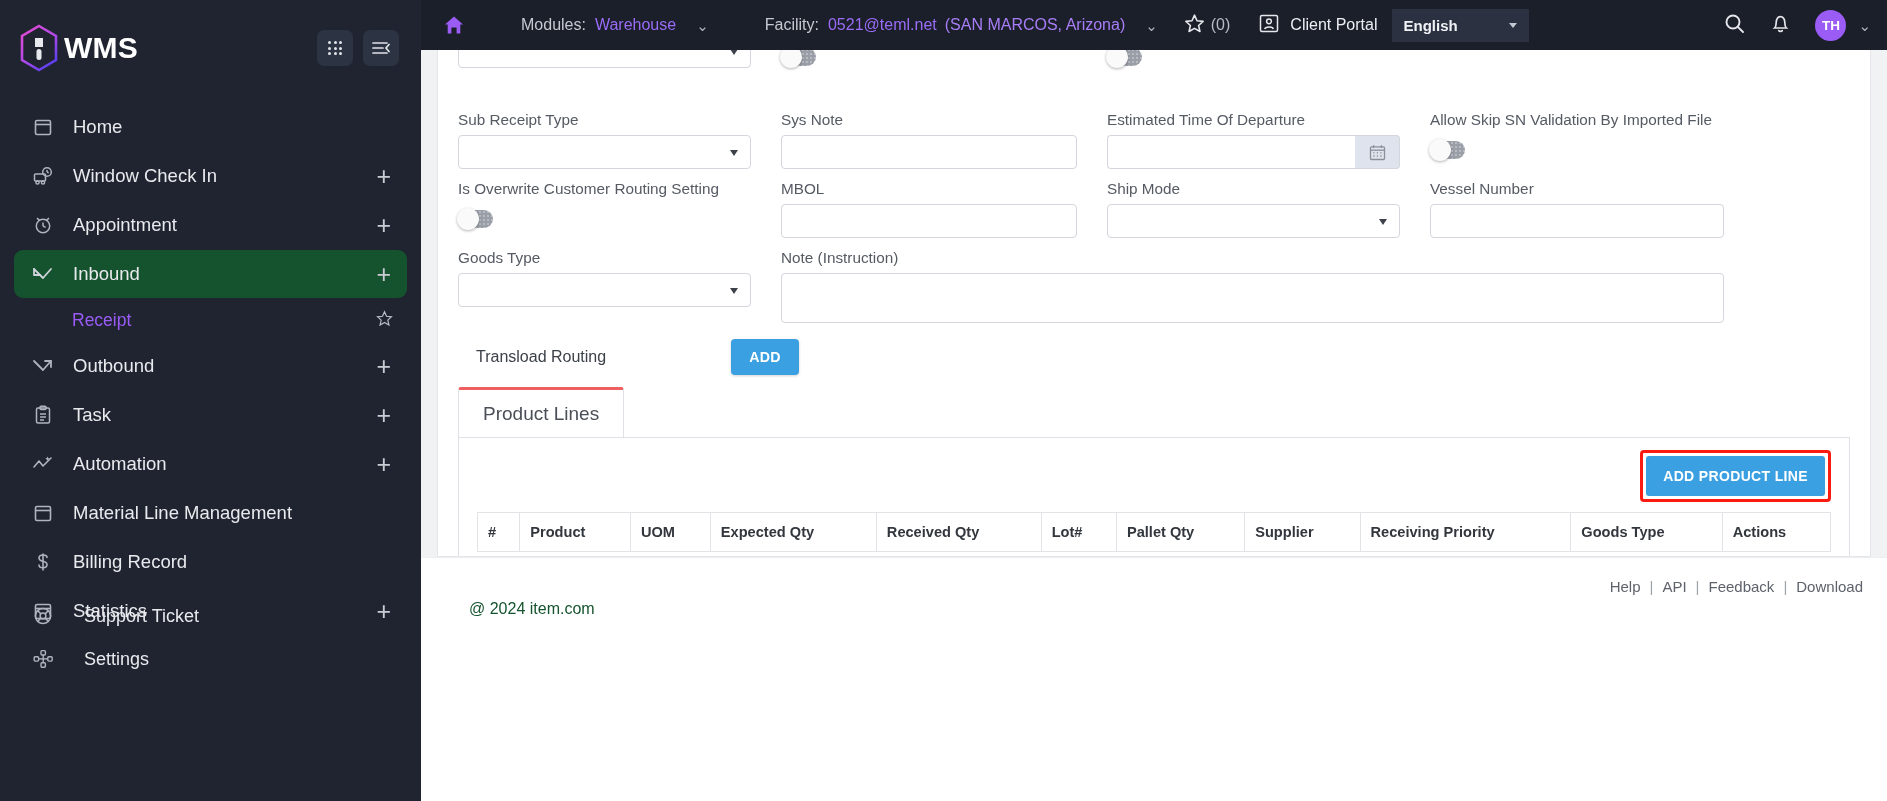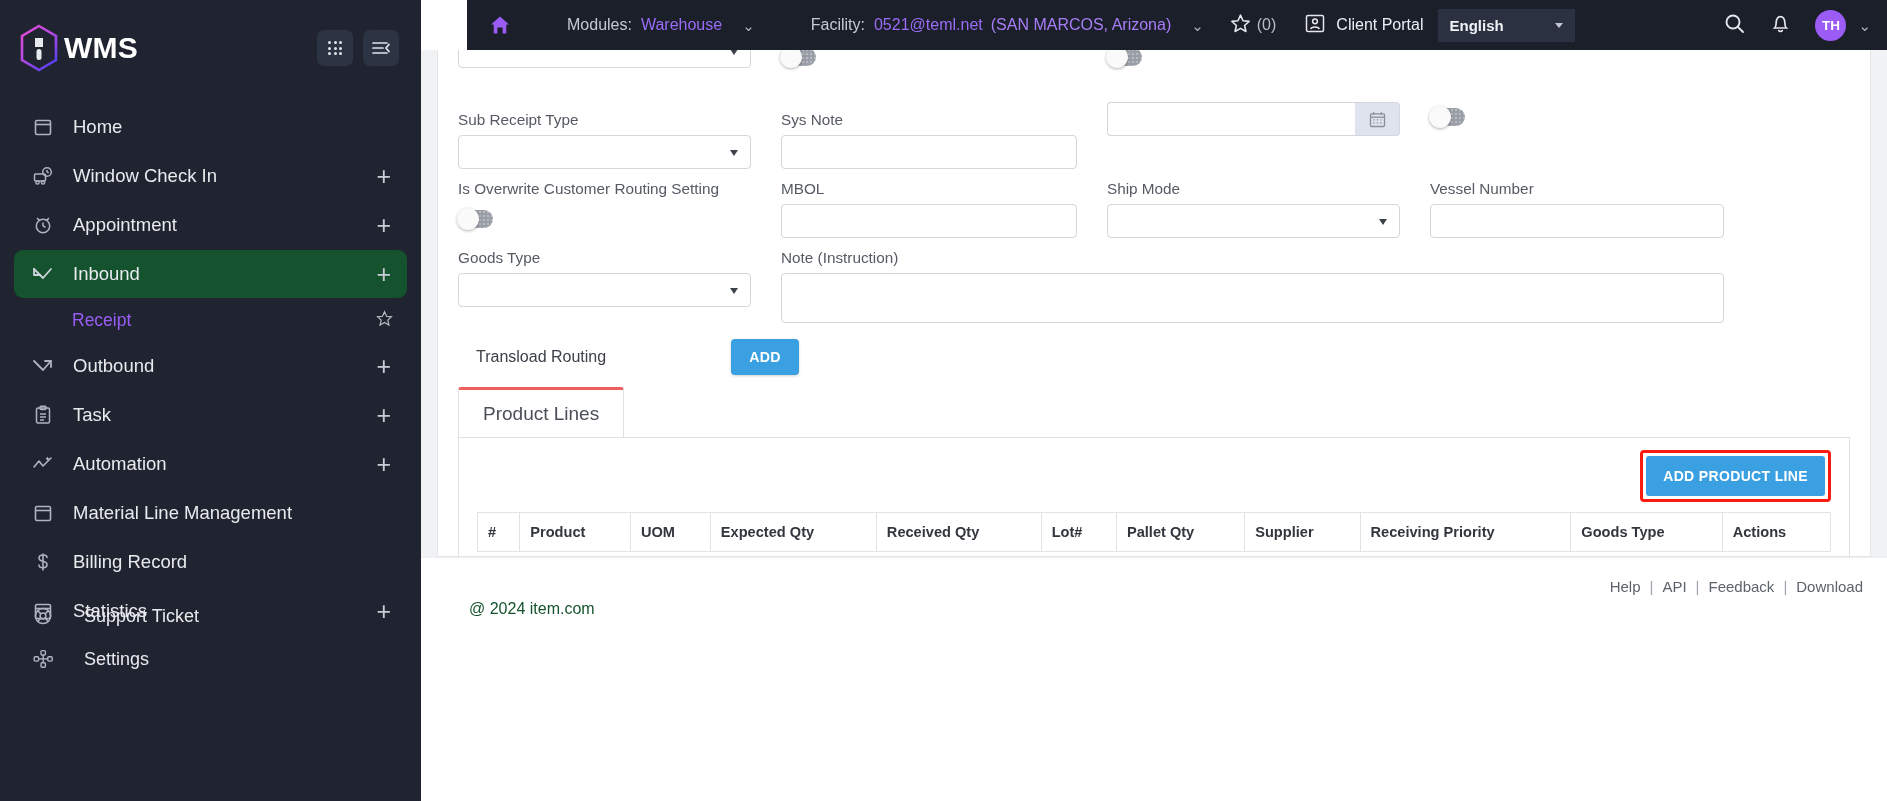--- a/index.html
+++ b/index.html
@@ -61,21 +61,21 @@
     margin: 0 14px; padding: 0 14px 0 58px; border-radius: 9px; cursor: pointer;
   }
   .sub-label { font-size: 17.5px; color: #9a5cf5; }
   .sub-star { margin-left: auto; color: #b9bcc5; font-size: 16px; }
 
   .nav-bottom { position: absolute; left: 0; right: 0; bottom: 120px; }
   .nav-bottom .nav-item { height: 42px; }
   .nav-bottom .nav-label { font-size: 18px; margin-left: 28px; }
 
   
-  .main { flex: 1; position: relative; background: #ffffff; height: 615px; padding-left: 46px; }
+  .main { flex: 1; position: relative; background: #ffffff; height: 615px; }
 
   .topbar {
     height: 50px; background: #1b1f2a; display: flex; align-items: center;
     padding-left: 22px; color: #e6e7ec; position: relative;
   }
   .home-ico { color: #9a5cf5; display: flex; align-items: center; }
   .tb-group { display: flex; align-items: center; margin-left: 56px; }
   .tb-label { font-size: 16px; color: #c7c9d1; }
   .tb-value { font-size: 16px; color: #9a6cf7; margin-left: 9px; white-space: nowrap; }
   .tb-value.dim { color: #a87ef8; }
@@ -518,39 +518,41 @@
         <div class="form-grid">
           <div class="fcell">
             <div class="flabel">Sub Receipt Type</div>
             <div class="sel"></div>
           </div>
           <div class="fcell">
             <div class="flabel">Sys Note</div>
             <div class="inp"></div>
           </div>
           <div class="fcell">
+            <div class="flabel">Estimated Time Of Departure</div>
             <div class="datewrap">
               <div class="inp"></div>
               <div class="datebtn">
                 <svg width="17" height="17" viewBox="0 0 17 17" fill="none" stroke="#8a8f98" stroke-width="1.3">
                     <rect x="1.5" y="2.8" width="14" height="12.7" rx="1"></rect>
                     <line x1="1.5" y1="6.2" x2="15.5" y2="6.2"></line>
                     <line x1="4.6" y1="1.2" x2="4.6" y2="4"></line>
                     <line x1="12.4" y1="1.2" x2="12.4" y2="4"></line>
                     <line x1="4.3" y1="8.8" x2="5.6" y2="8.8"></line>
                     <line x1="7.8" y1="8.8" x2="9.1" y2="8.8"></line>
                     <line x1="11.3" y1="8.8" x2="12.6" y2="8.8"></line>
                     <line x1="4.3" y1="12" x2="5.6" y2="12"></line>
                     <line x1="7.8" y1="12" x2="9.1" y2="12"></line>
                     <line x1="11.3" y1="12" x2="12.6" y2="12"></line>
                   </svg>
               </div>
             </div>
           </div>
           <div class="fcell">
+            <div class="flabel">Allow Skip SN Validation By Imported File</div>
             <div class="toggle" style="margin-top:6px"></div>
           </div>
         </div>
 
         <div class="form-grid">
           <div class="fcell">
             <div class="flabel">Is Overwrite Customer Routing Setting</div>
             <div class="toggle" style="margin-top:6px"></div>
           </div>
           <div class="fcell">

